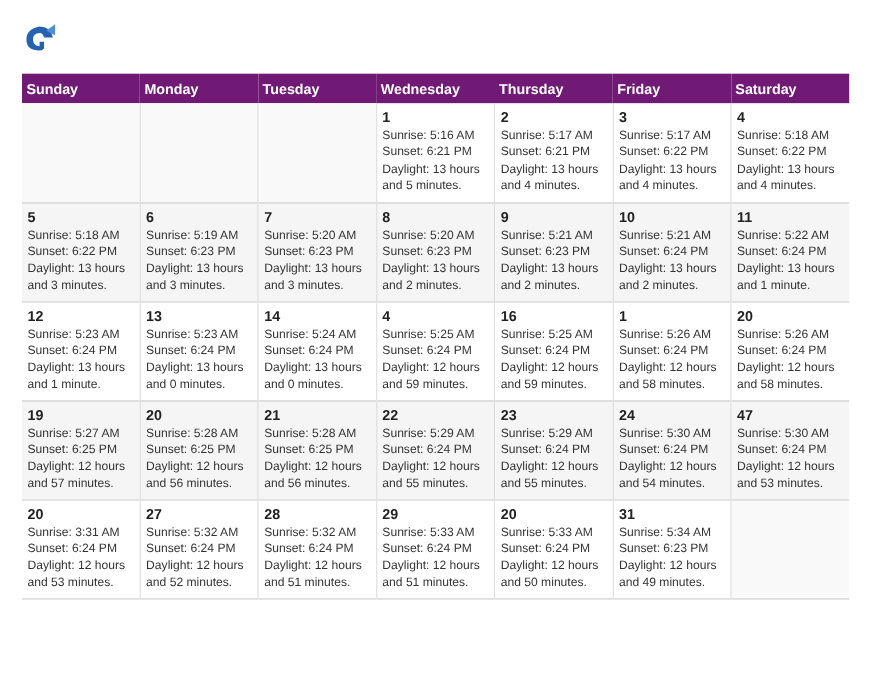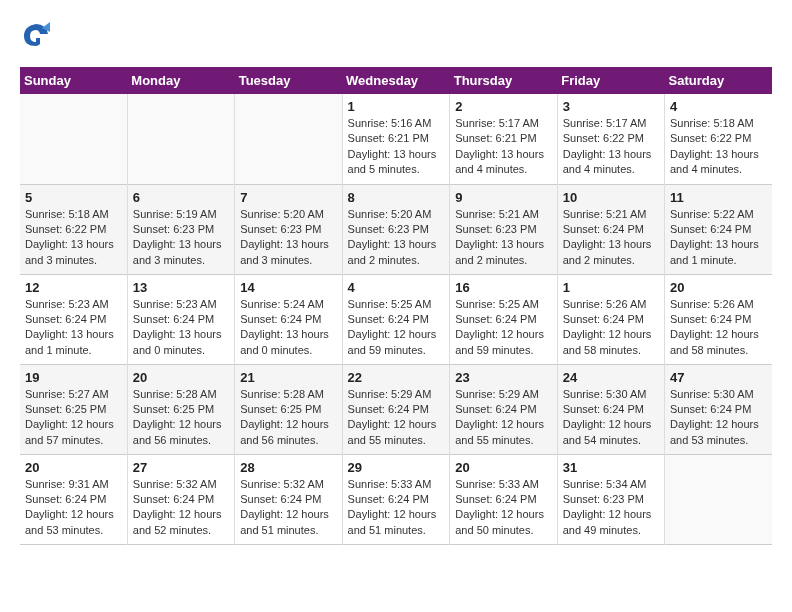--- a/index.html
+++ b/index.html
@@ -279,21 +279,21 @@
         <td>
           <span class="day-num">47</span>
           <div class="day-info">Sunrise: 5:30 AM
 Sunset: 6:24 PM
 Daylight: 12 hours and 53 minutes.</div>
         </td>
       </tr>
       <tr>
         <td>
           <span class="day-num">20</span>
-          <div class="day-info">Sunrise: 9:31 AM
+          <div class="day-info">Sunrise: 3:31 AM
 Sunset: 6:24 PM
 Daylight: 12 hours and 53 minutes.</div>
         </td>
         <td>
           <span class="day-num">27</span>
           <div class="day-info">Sunrise: 5:32 AM
 Sunset: 6:24 PM
 Daylight: 12 hours and 52 minutes.</div>
         </td>
         <td>

